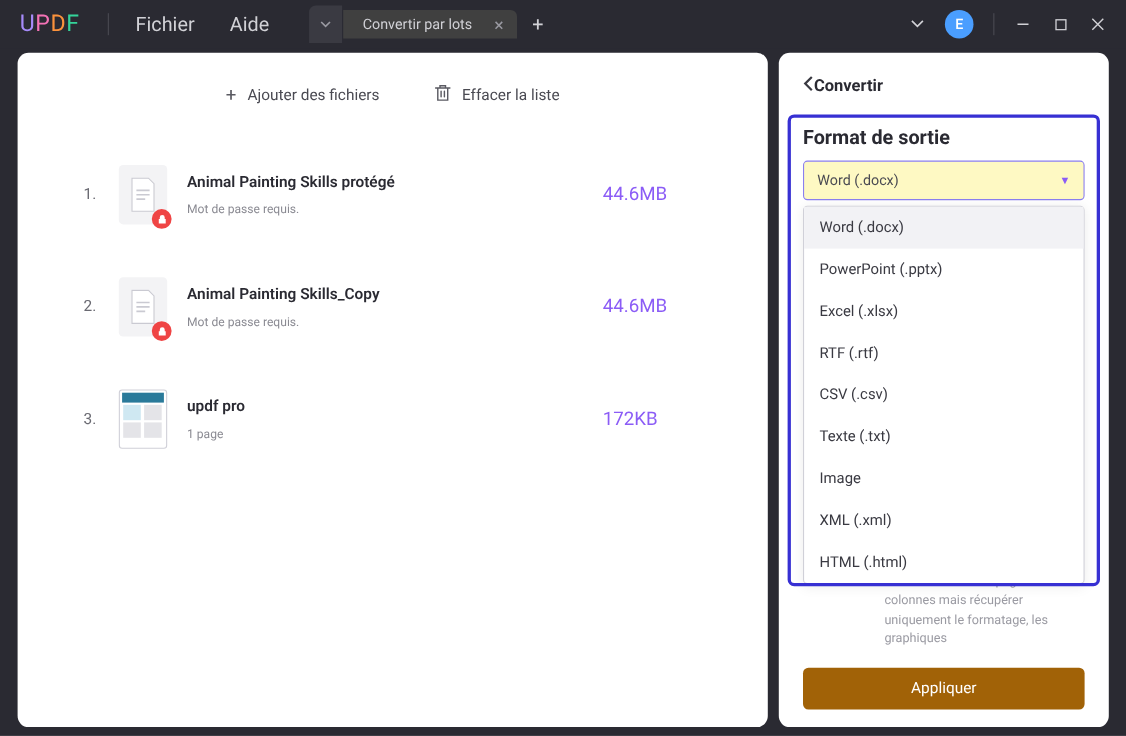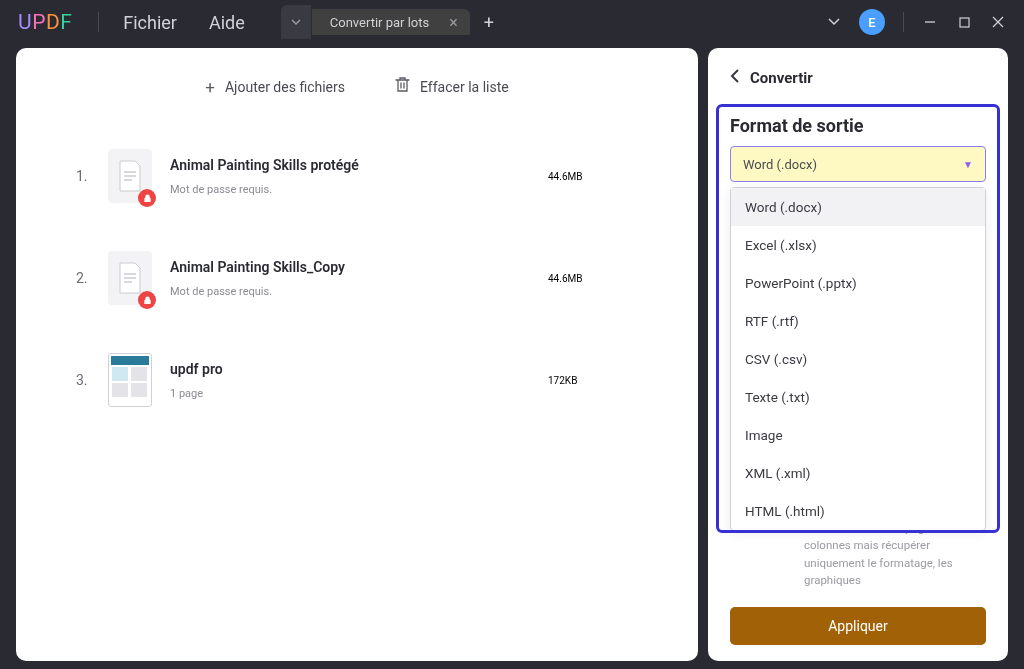--- a/index.html
+++ b/index.html
@@ -36,24 +36,24 @@
   .file-thumb { width:44px; height:54px; background:#f3f3f5; border-radius:4px; position:relative; margin-right:18px; display:flex; align-items:center; justify-content:center; }
   .file-thumb svg { width:26px; height:32px; }
   .lock-badge { position:absolute; bottom:-4px; right:-4px; width:18px; height:18px; border-radius:50%; background:#ef4444; display:flex; align-items:center; justify-content:center; }
   .lock-badge svg { width:9px; height:9px; fill:#fff; }
   .doc-thumb { width:44px; height:54px; border:1px solid #d0d0d8; border-radius:3px; background:#fff; position:relative; margin-right:18px; overflow:hidden; }
   .doc-thumb::before { content:""; position:absolute; top:2px; left:2px; right:2px; height:9px; background:#2a7a9a; }
   .doc-thumb::after { content:""; position:absolute; top:13px; left:3px; width:16px; height:14px; background:#cfe8f2; box-shadow: 19px 0 0 #e4e4e8, 0 16px 0 #e4e4e8, 19px 16px 0 #e4e4e8; }
   .file-info { flex:1; }
   .file-name { font-size:14px; font-weight:600; color:#2a2a32; margin-bottom:10px; }
   .file-sub { font-size:11px; color:#8a8a92; }
-  .file-size { color:#000000; font-size:10px; width:100px; }
+  .file-size { color:#8b5cf6; font-size:17px; width:100px; }
   
   .side-panel { width:300px; background:#fff; border-radius:10px; padding:20px 0 0; position:relative; overflow:hidden; }
-  .side-head { display:flex; align-items:center; gap:10px; padding:0 22px 16px; }
+  .side-head { display:flex; align-items:center; padding:0 22px 16px; }
   .side-back { cursor:pointer; color:#3a3a42; }
   .side-title { font-size:15px; font-weight:700; color:#2a2a32; }
   
   .highlight-box { position:absolute; top:56px; left:8px; right:8px; bottom:128px; border:3px solid #3730d3; border-radius:6px; pointer-events:none; z-index:5; }
   
   .section-label { font-size:18px; font-weight:700; color:#2a2a32; padding:12px 22px 10px; }
   .dropdown { margin:0 22px; border:1px solid #8b7ff0; border-radius:4px; height:36px; display:flex; align-items:center; padding:0 12px; cursor:pointer; justify-content:space-between; background:#fef9c3; position:relative; }
   .dd-value { font-size:13px; color:#4a4a52; }
   .dd-caret { color:#8b5cf6; font-size:10px; }
   
@@ -200,22 +200,22 @@
     </div>
 
     <div class="highlight-box"></div>
 
     <div class="section-label">Format de sortie</div>
     <div class="dropdown">
       <span class="dd-value">Word (.docx)</span>
       <span class="dd-caret">▼</span>
       <div class="dd-list">
         <div class="dd-item sel">Word (.docx)</div>
+        <div class="dd-item">PowerPoint (.pptx)</div>
         <div class="dd-item">Excel (.xlsx)</div>
-        <div class="dd-item">PowerPoint (.pptx)</div>
         <div class="dd-item">RTF (.rtf)</div>
         <div class="dd-item">CSV (.csv)</div>
         <div class="dd-item">Texte (.txt)</div>
         <div class="dd-item">Image</div>
         <div class="dd-item">XML (.xml)</div>
         <div class="dd-item">HTML (.html)</div>
       </div>
     </div>
 
     <div class="maintain-area">

